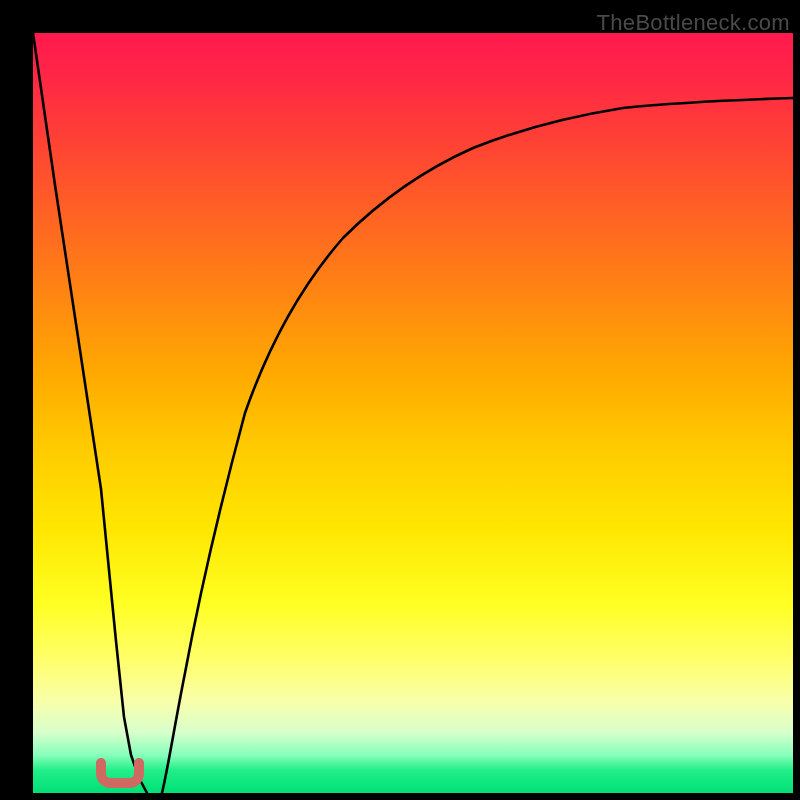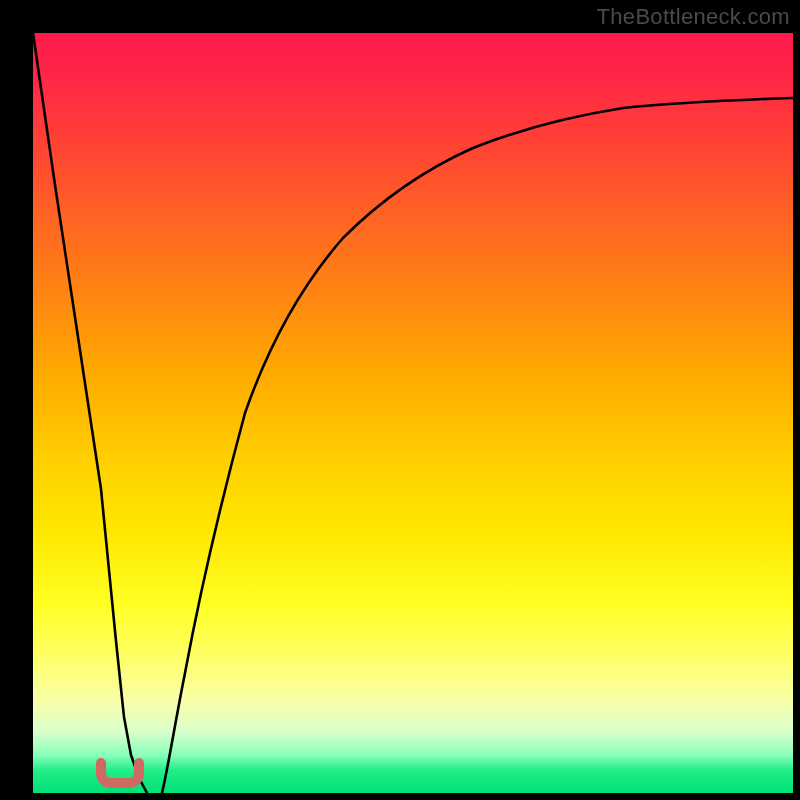--- a/index.html
+++ b/index.html
@@ -28,21 +28,21 @@
         #ffff22 75%,
         #ffff66 82%,
         #f8ffaa 88%,
         #d8ffcc 92%,
         #88ffbb 95%,
         #22ee88 97%,
         #00e077 100%);
     }
     .watermark {
       position: absolute;
-      top: 4px;
+      top: 10px;
       right: 10px;
       color: #4a4a4a;
       font-size: 22px;
       font-weight: 500;
       letter-spacing: 0.3px;
     }
     svg.curves {
       position: absolute;
       top: 33px;
       left: 33px;

